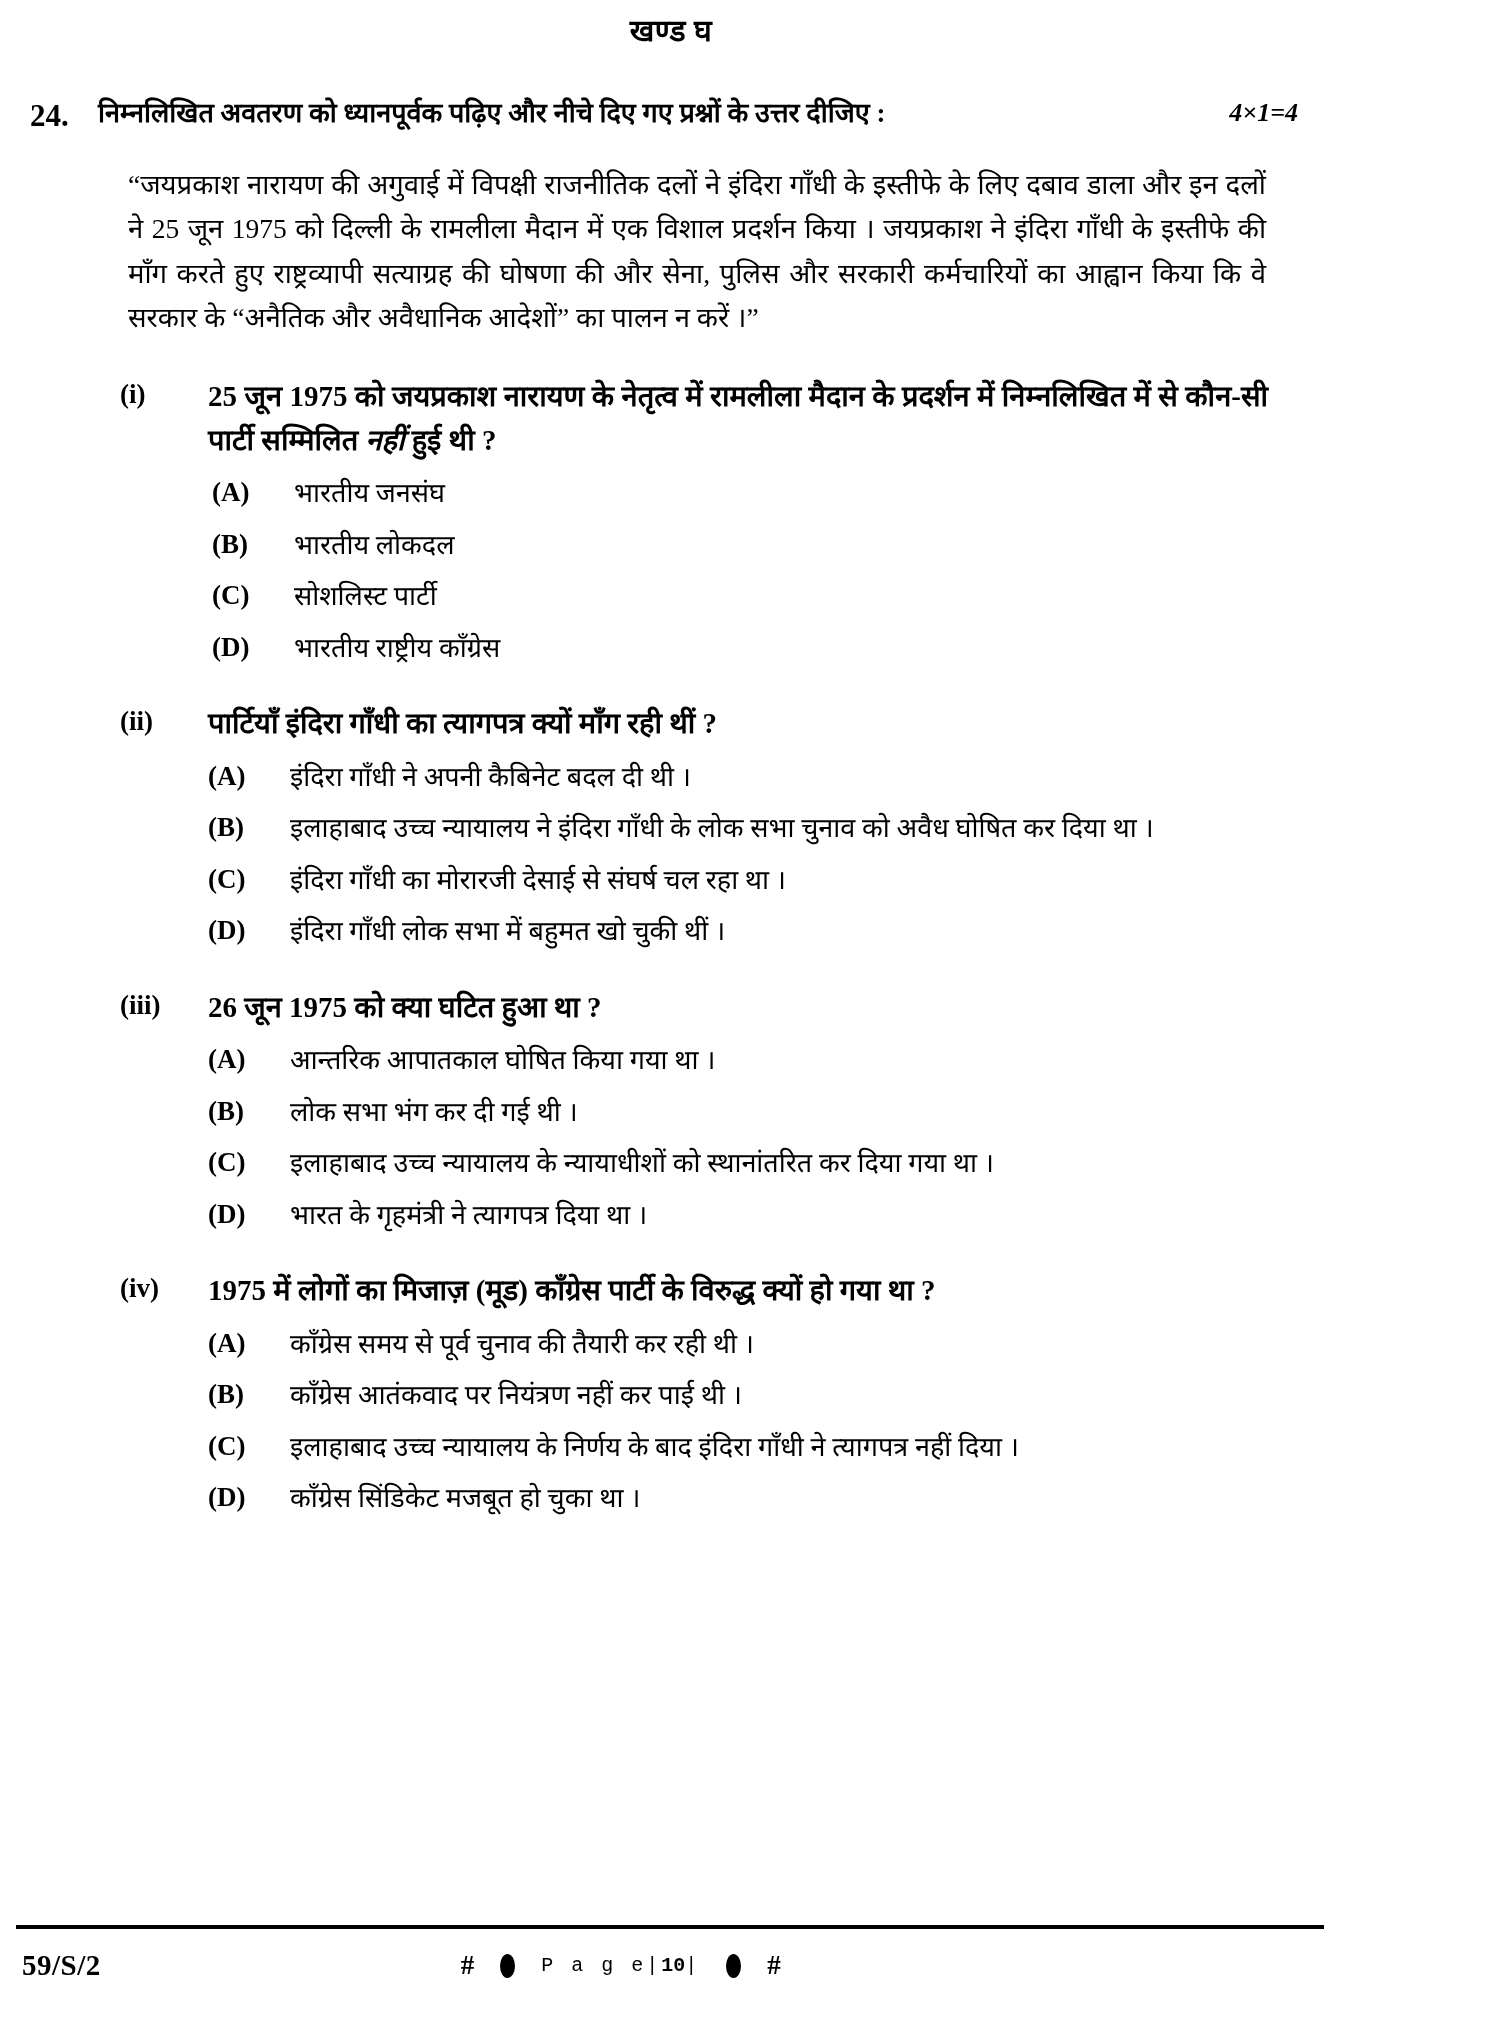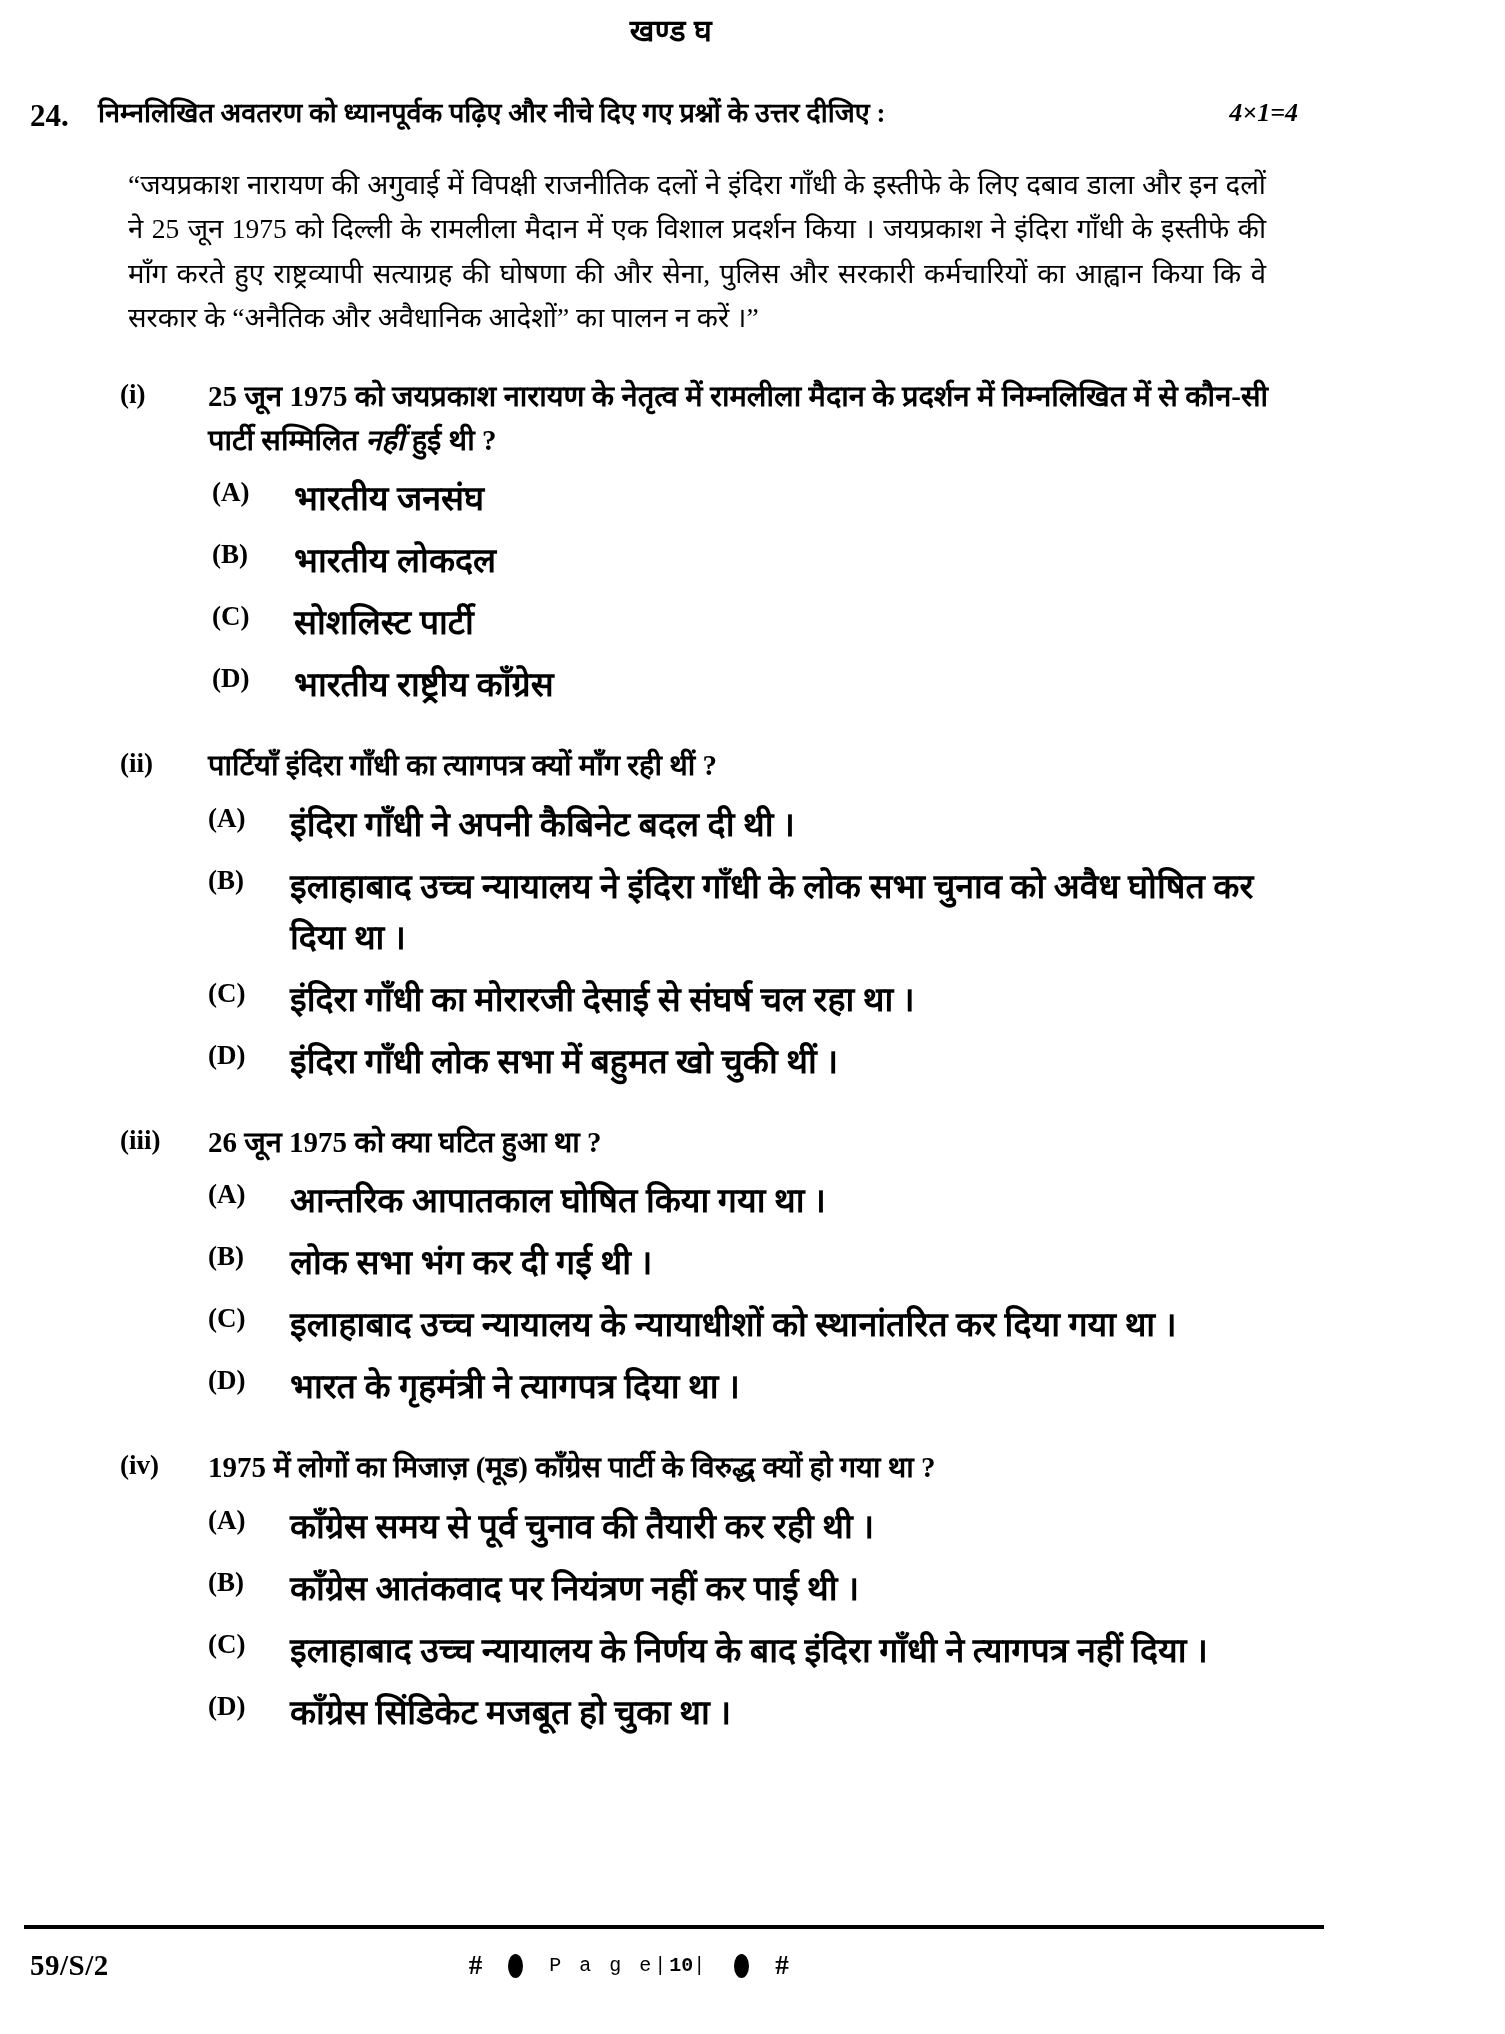--- a/index.html
+++ b/index.html
@@ -120,35 +120,35 @@
   }
   .option-key {
     flex: 0 0 82px;
     width: 82px;
     font-size: 27px;
     font-weight: bold;
     line-height: 1.45;
   }
   .option-text {
     flex: 1 1 auto;
-    font-size: 34px;
-    font-weight: bold;
+    font-size: 27px;
+    font-weight: normal;
     line-height: 1.5;
     padding-right: 40px;
   }
 
   
   .subq.indent-deep .options {
     padding-left: 92px;
   }
 
   
   .footer-wrap {
     position: absolute;
-    left: 8px;
+    left: 0;
     right: 0;
     bottom: 52px;
   }
   .footer-rule {
     height: 0;
     border-top: 4px solid #000;
     margin: 0 18px 0 16px;
   }
   .footer {
     display: flex;

